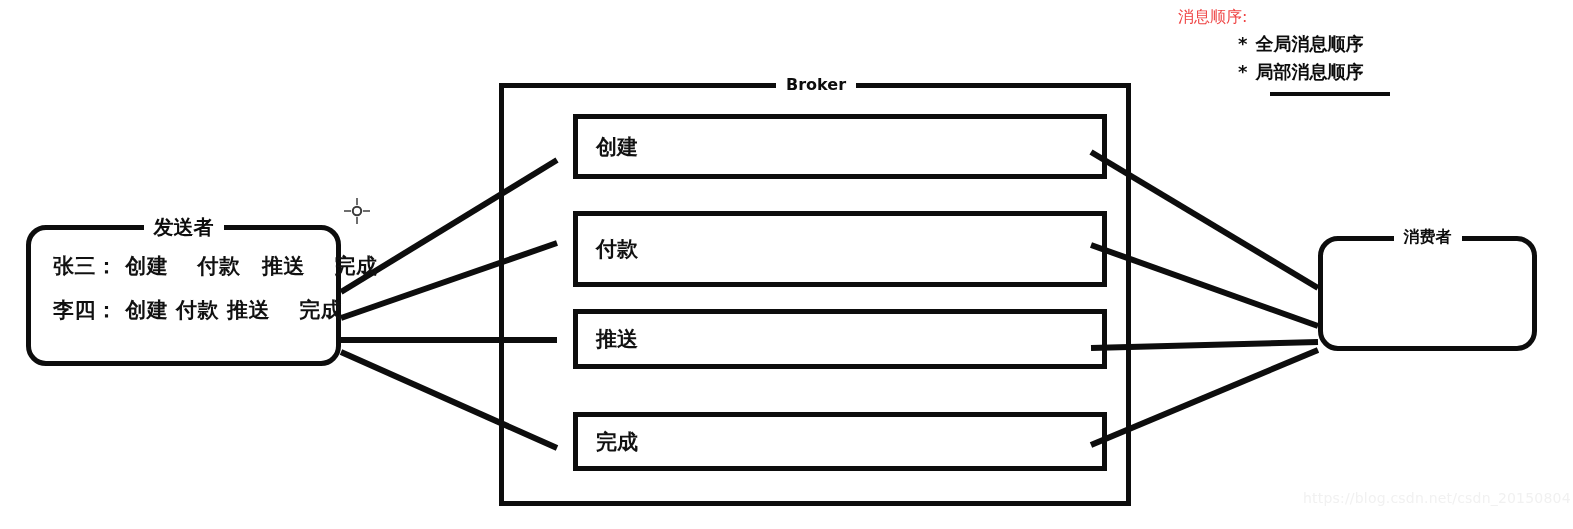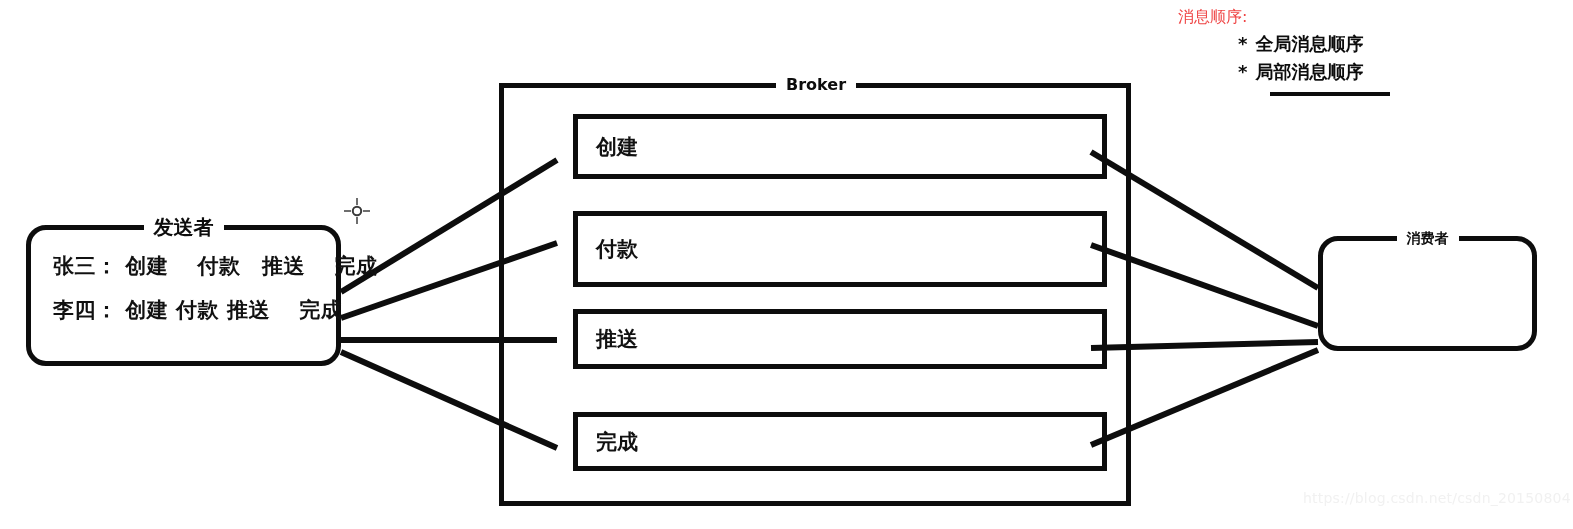--- a/index.html
+++ b/index.html
@@ -115,21 +115,22 @@
   
   #consumer-box {
     left: 1318px;
     top: 236px;
     width: 219px;
     height: 115px;
   }
   #consumer-title {
     left: 50%;
     transform: translateX(-50%);
-    font-size: 14px;
+    font-size: 16px;
+    font-family: Liberation Mono, monospace;
   }
 
   
   #legend {
     position: absolute;
     left: 1178px;
     top: 4px;
     width: 250px;
   }
   .legend-heading {

